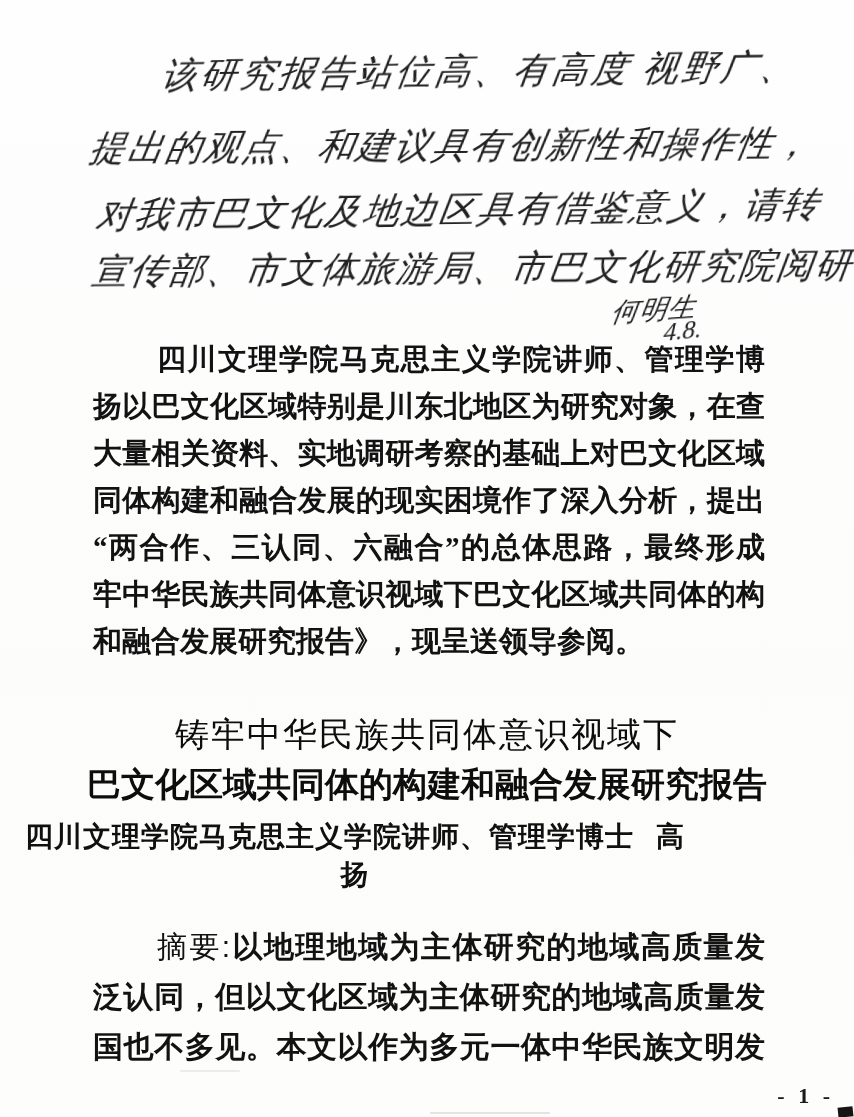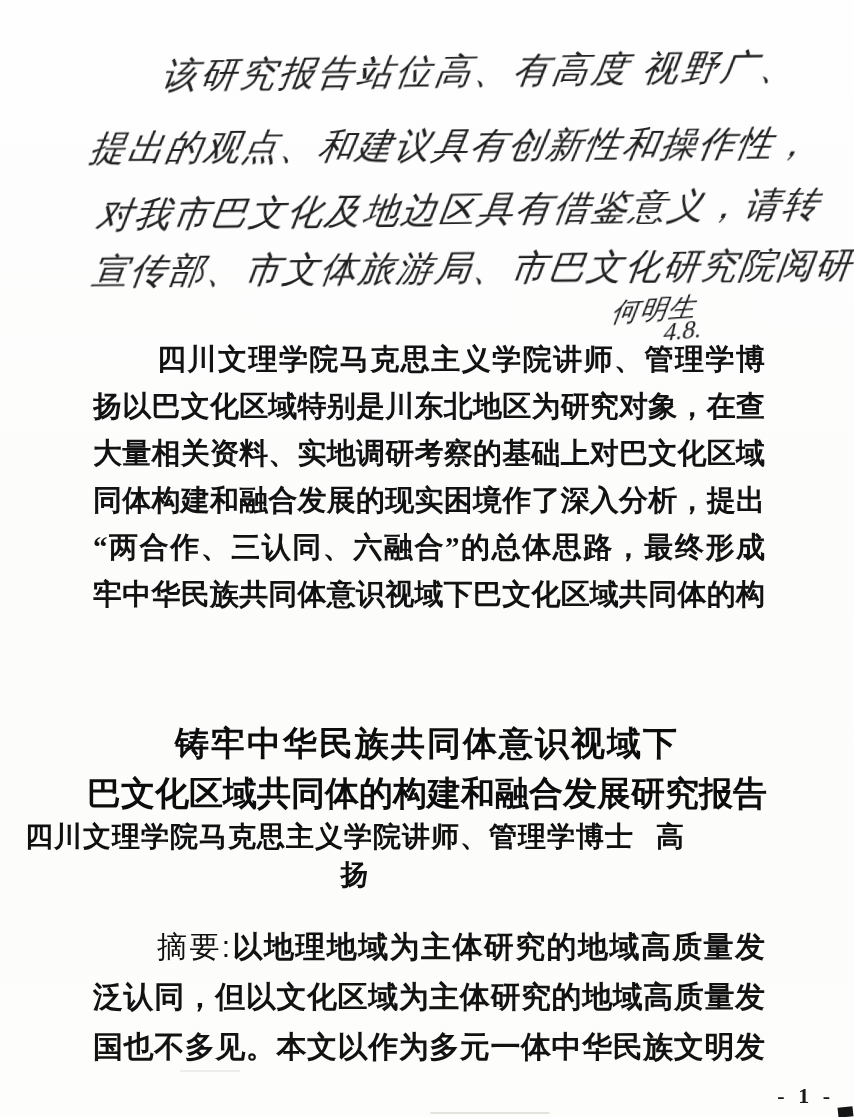--- a/index.html
+++ b/index.html
@@ -59,23 +59,22 @@
   }
   .just { text-align: justify; text-align-last: justify; white-space: normal; overflow: hidden; }
   .indent2 { padding-left: 64px; }
 
   
   .title-block {
     position: absolute; left: 0; top: 710px; width: 854px;
     text-align: center; color: #0d0d0d;
   }
   .title-line1 {
-    font-size: 34px; font-weight: 700; line-height: 50px;
+    font-size: 34px; font-weight: 400; line-height: 50px;
     letter-spacing: 2px;
-    margin-top: 9px;
   }
   .title-line2 {
     font-size: 34px; font-weight: 800; line-height: 50px;
     letter-spacing: 0px;
   }
   .byline {
     position: absolute; left: 0; top: 818px; width: 710px;
     text-align: center;
     font-size: 28px; font-weight: 700; color: #101010;
     letter-spacing: 1px; word-spacing: 14px;
@@ -126,20 +125,21 @@
   <div class="hw-sig">何明生</div>
   <div class="hw-sig-date">4.8.</div>
 
   <div class="body-block">
     <div class="body-line just indent2">四川文理学院马克思主义学院讲师、管理学博士高</div>
     <div class="body-line just">扬以巴文化区域特别是川东北地区为研究对象，在查阅</div>
     <div class="body-line just">大量相关资料、实地调研考察的基础上对巴文化区域共</div>
     <div class="body-line just">同体构建和融合发展的现实困境作了深入分析，提出了</div>
     <div class="body-line just">“两合作、三认同、六融合”的总体思路，最终形成《铸</div>
     <div class="body-line just">牢中华民族共同体意识视域下巴文化区域共同体的构建</div>
+    <div class="body-line">和融合发展研究报告》，现呈送领导参阅。</div>
   </div>
 
   <div class="title-block">
     <div class="title-line1">铸牢中华民族共同体意识视域下</div>
     <div class="title-line2">巴文化区域共同体的构建和融合发展研究报告</div>
   </div>
   <div class="byline">四川文理学院马克思主义学院讲师、管理学博士 高 扬</div>
 
   <div class="abstract-block">
     <div class="abs-line just indent2">

